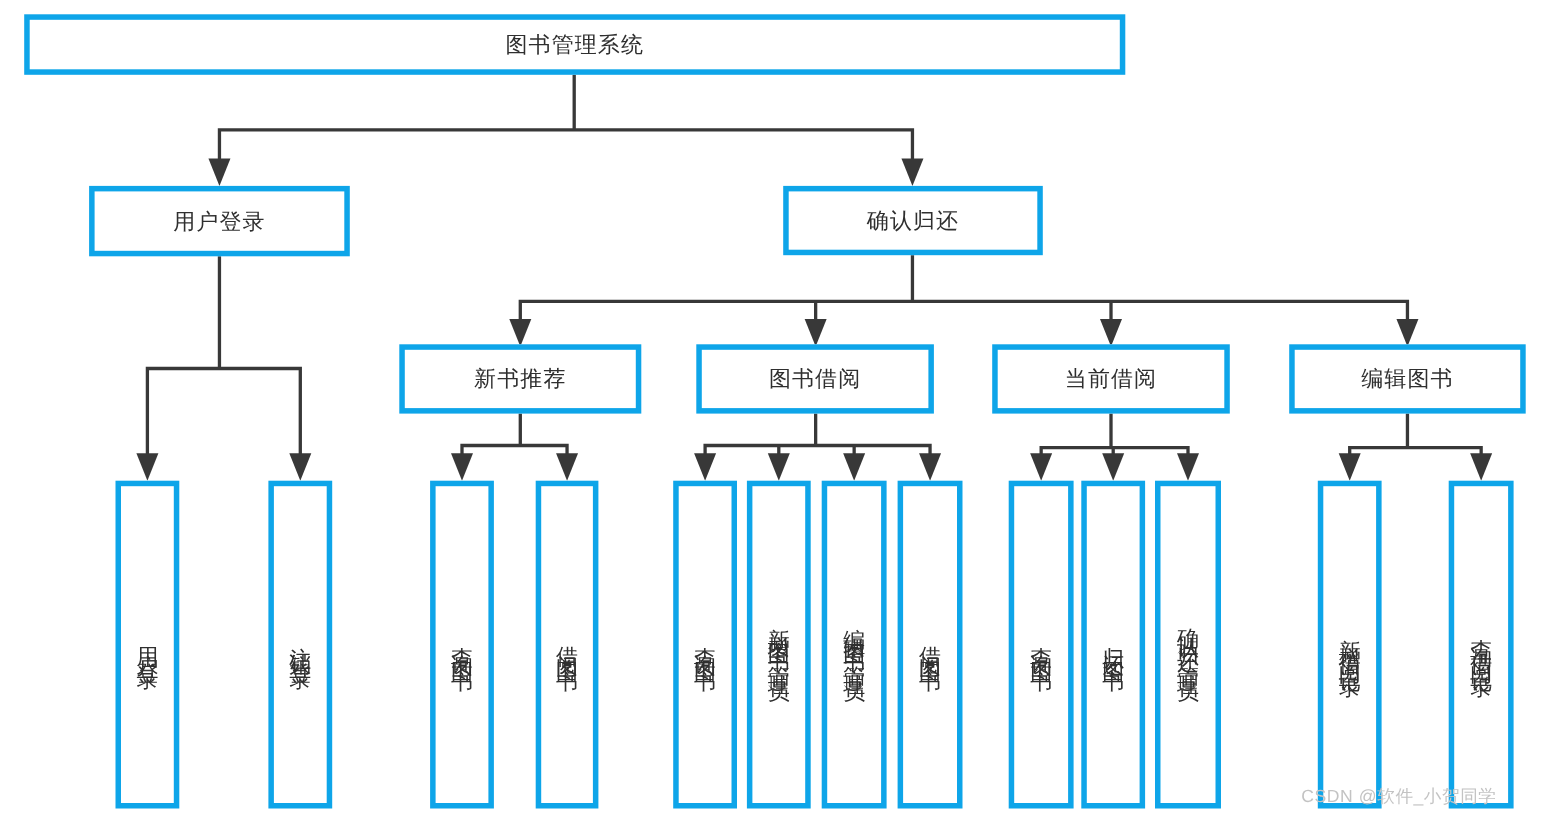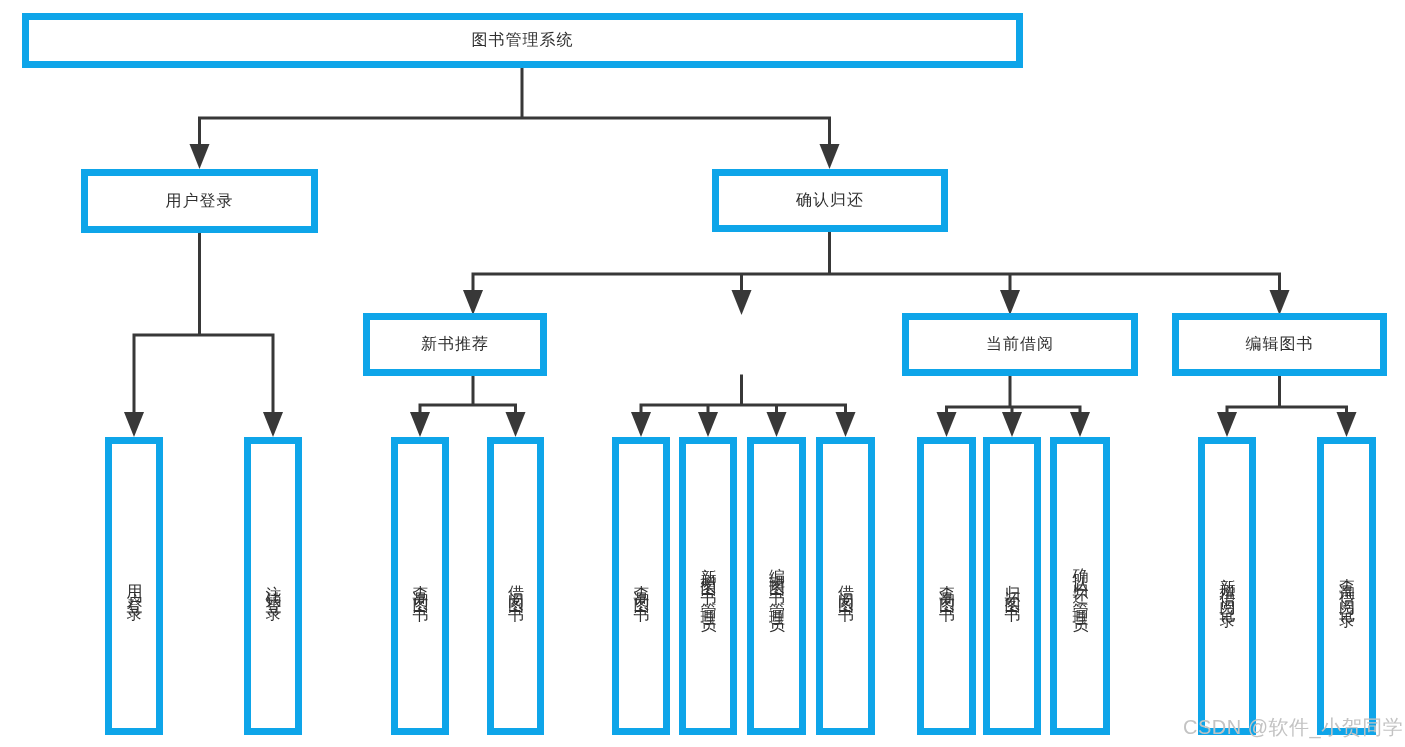--- a/index.html
+++ b/index.html
@@ -7,42 +7,42 @@
     position:relative;
     width:1405px;height:747px;
     background:#ffffff;
     font-family:"Liberation Sans","DejaVu Sans",sans-serif;
     overflow:hidden;
   }
   #connectors{position:absolute;left:0;top:0;width:1405px;height:747px;}
   .node{
     position:absolute;
     box-sizing:border-box;
-    border:7px solid #0ea5e9;
+    border:5px solid #0ea5e9;
     background:#ffffff;
     display:flex;
     align-items:center;
     justify-content:center;
-    font-size:16px;
+    font-size:20px;
     color:#2f2f2f;
     letter-spacing:1px;
     white-space:nowrap;
     z-index:2;
   }
   .node.v{
     writing-mode:vertical-rl;
     text-orientation:mixed;
     letter-spacing:7px;
     white-space:normal;
   }
   #watermark{
     position:absolute;
     left:1183px;top:714px;
     width:215px;
-    font-size:20px;
+    font-size:16px;
     letter-spacing:0.5px;
     color:#c3c3c3;
     z-index:5;
     white-space:nowrap;
   }
 </style>
 </head>
 <body>
 
 <div id="canvas">
@@ -85,22 +85,23 @@
       <path d="M1217 412 H1237 L1227 437 Z"></path>
       <path d="M1336.5 412 H1356.5 L1346.5 437 Z"></path>
     </g>
   </svg>
 
   <div class="node h" style="left:22px;top:13px;width:1001px;height:55px">图书管理系统</div>
 
   <div class="node h" style="left:81px;top:169px;width:237px;height:64px">用户登录</div>
   <div class="node h" style="left:712px;top:169px;width:236px;height:63px">确认归还</div>
 
-  <div class="node h" style="left:363px;top:313px;width:184px;height:63px">新书推荐</div>
-  <div class="node h" style="left:902px;top:313px;width:236px;height:63px">当前借阅</div>
+  <div class="node h" style="left:363px;top:313px;width:220px;height:63px">新书推荐</div>
+  <div class="node h" style="left:633px;top:313px;width:216px;height:63px">图书借阅</div>
+  <div class="node h" style="left:902px;top:313px;width:216px;height:63px">当前借阅</div>
   <div class="node h" style="left:1172px;top:313px;width:215px;height:63px">编辑图书</div>
 
   <div class="node v" style="left:105px;top:437px;width:58px;height:298px">用户登录</div>
   <div class="node v" style="left:244px;top:437px;width:58px;height:298px">注销登录</div>
 
   <div class="node v" style="left:391px;top:437px;width:58px;height:298px">查询图书</div>
   <div class="node v" style="left:487px;top:437px;width:57px;height:298px">借阅图书</div>
 
   <div class="node v" style="left:612px;top:437px;width:58px;height:298px">查询图书</div>
   <div class="node v" style="left:679px;top:437px;width:58px;height:298px">新增图书（管理员）</div>

